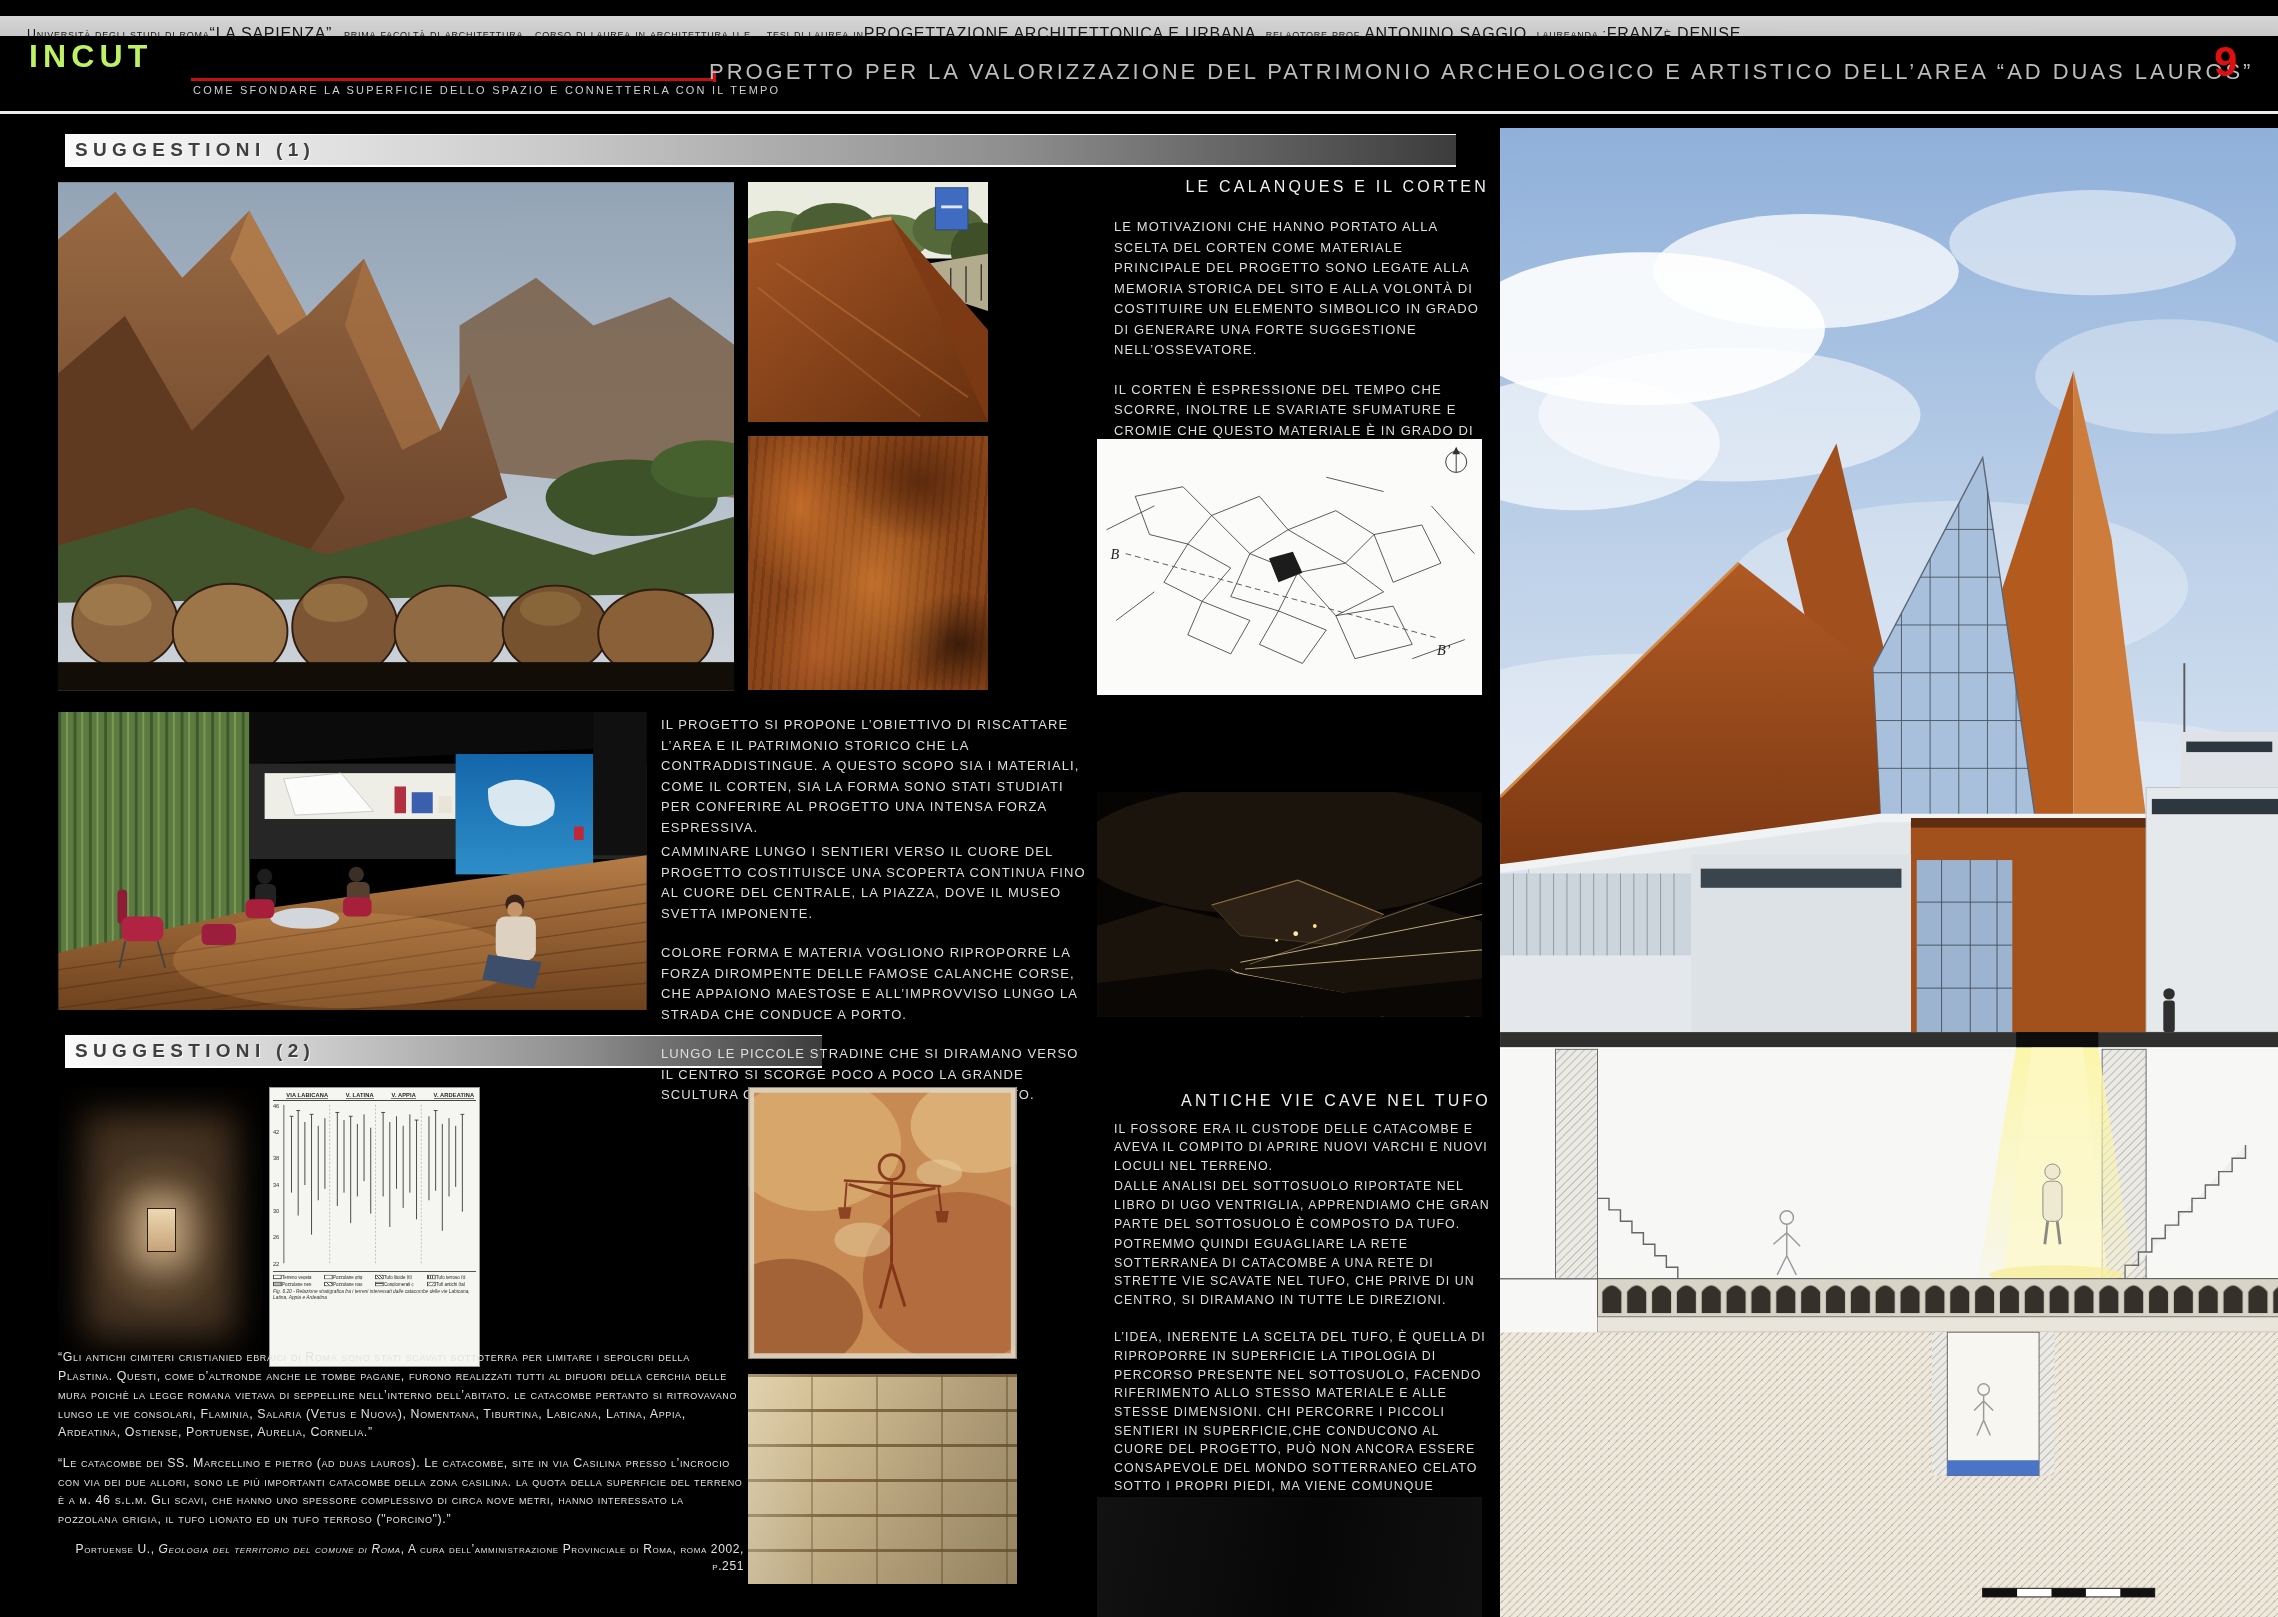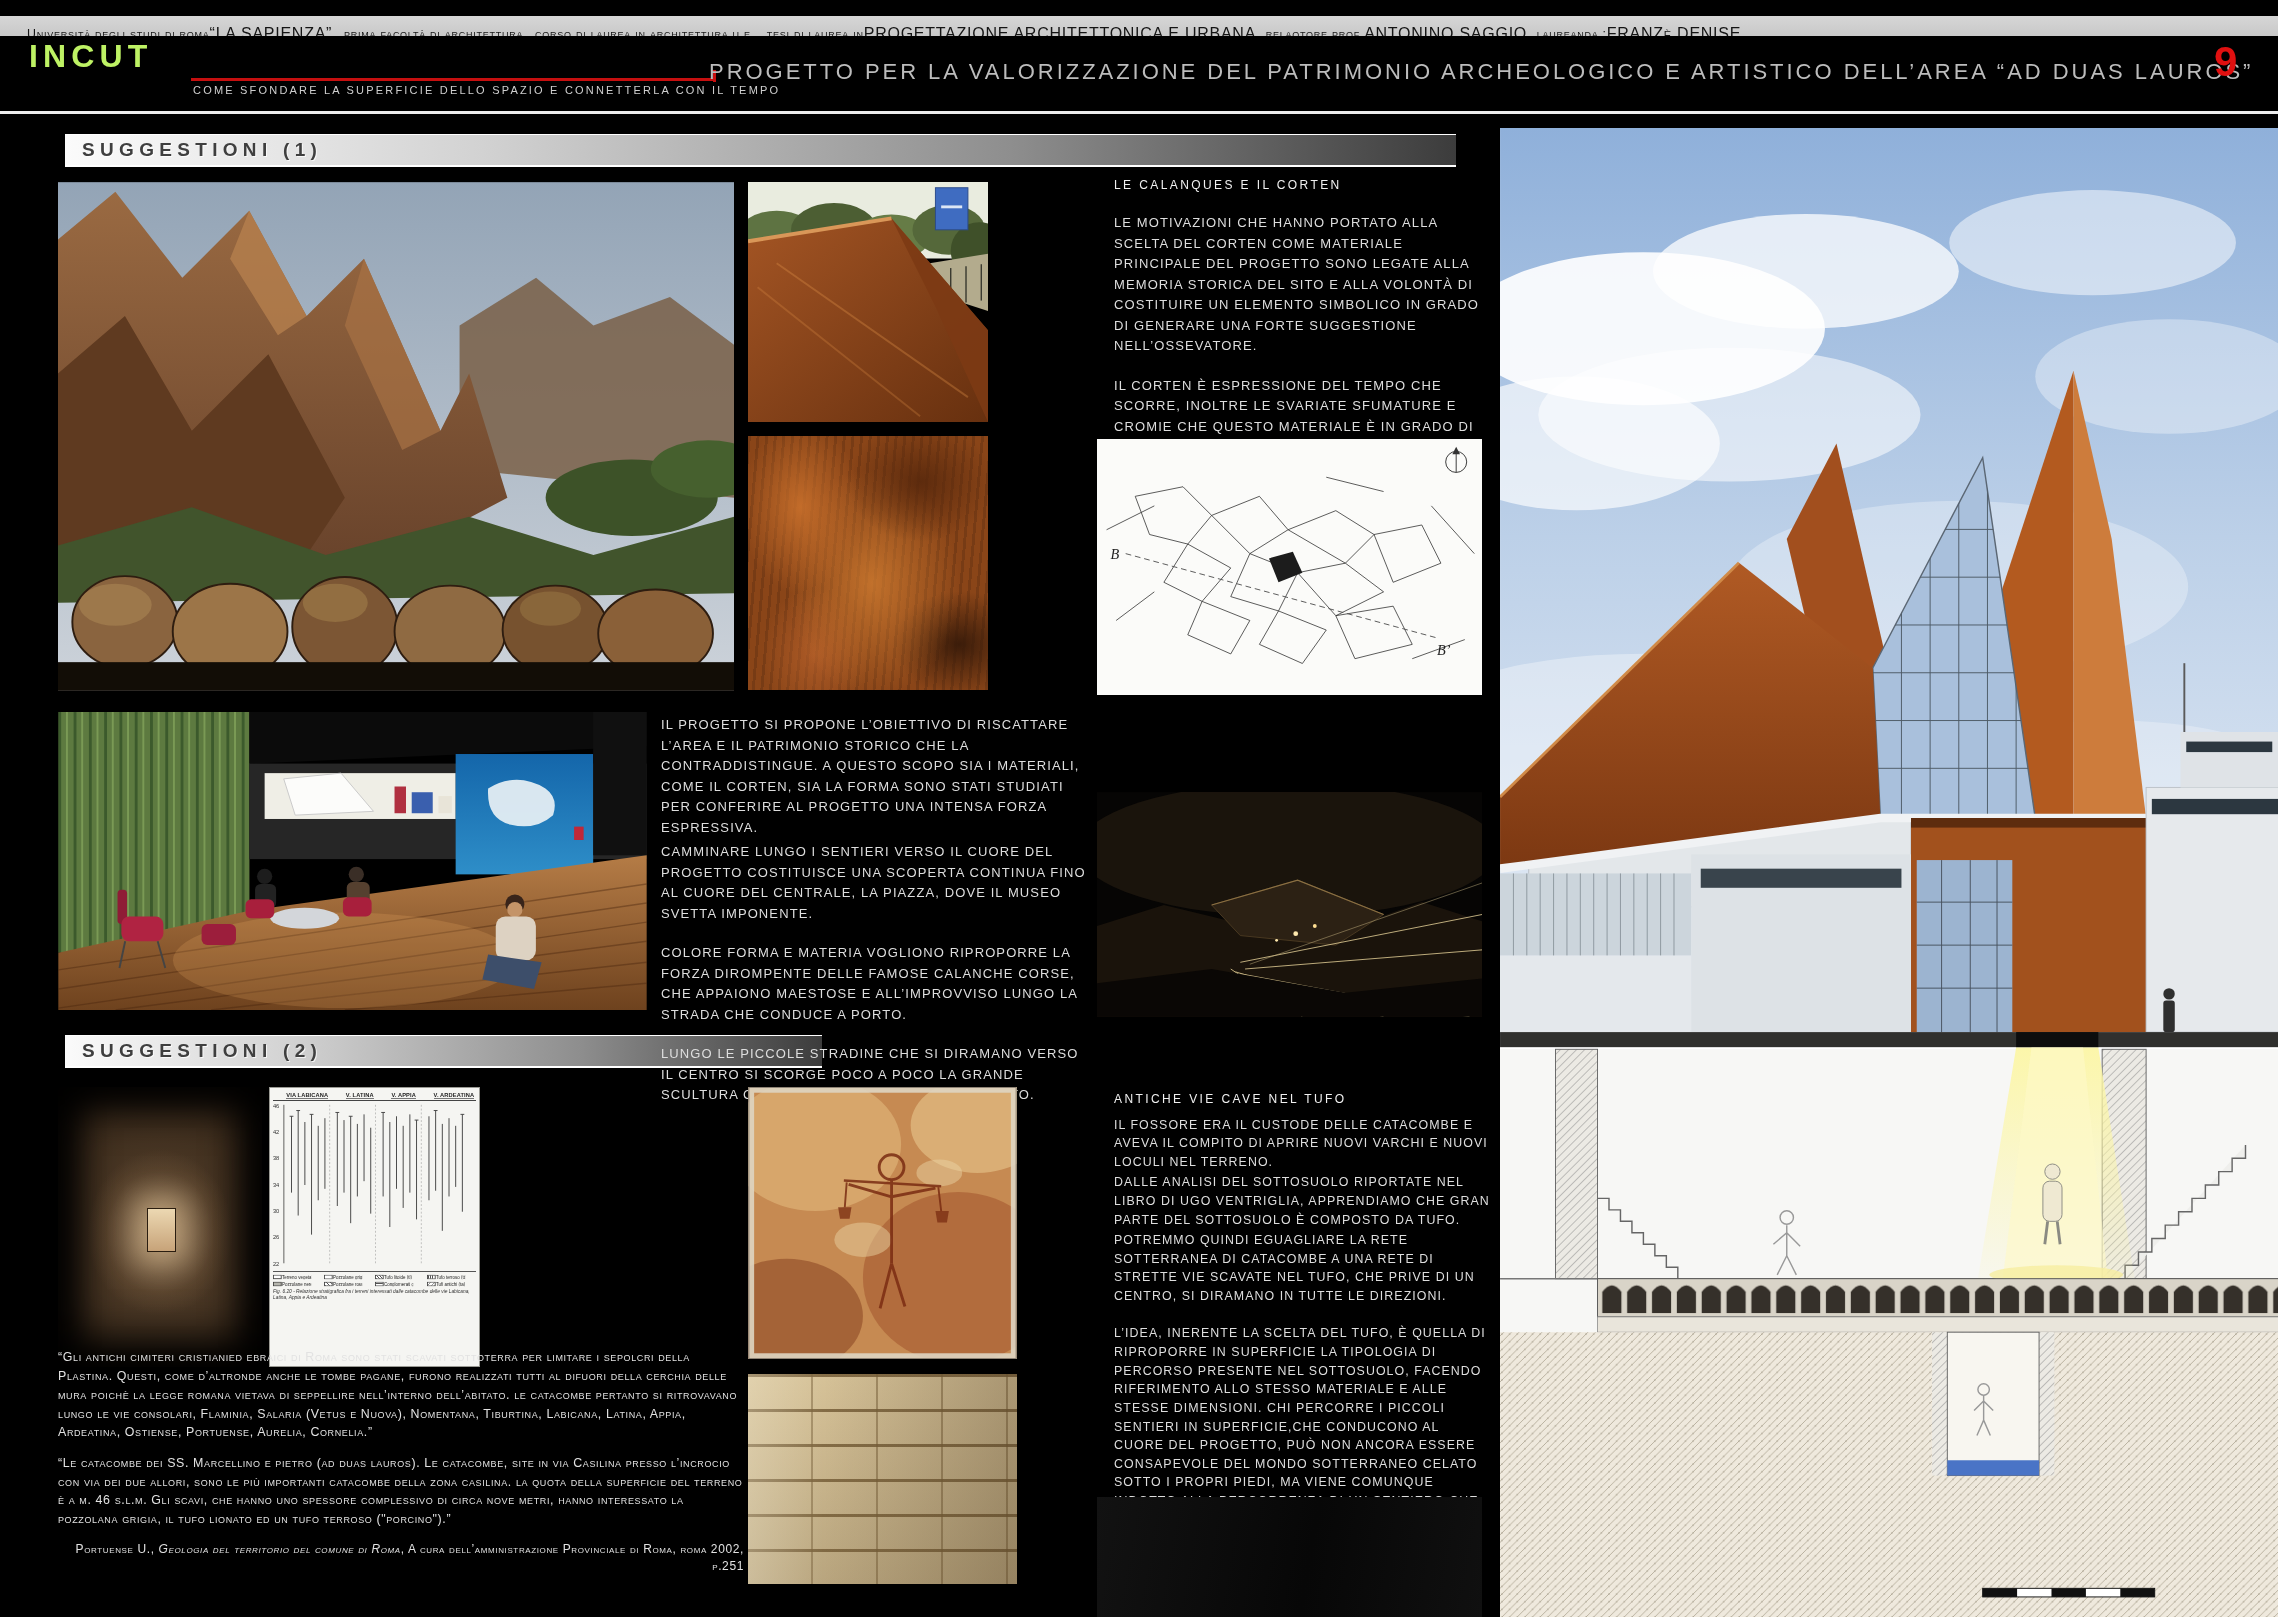--- a/index.html
+++ b/index.html
@@ -17,33 +17,33 @@
   #header{left:0;top:36px;width:2279px;height:75px;background:#000;}
   #logo{left:29px;top:1.9px;font-size:32px;font-weight:bold;color:#bef264;letter-spacing:.16em;}
   #redline{left:191px;top:42px;width:524px;height:2.9px;background:#c60f0f;}
   #redtick{left:713px;top:34px;width:2.9px;height:12.4px;background:#c60f0f;}
   #tagline{left:193px;top:48px;font-size:11px;letter-spacing:.2em;color:#cfcfcf;}
   #maintitle{left:709px;top:23px;font-size:22px;letter-spacing:.135em;color:#bcbcbc;white-space:nowrap;}
   #pagenum{left:2214px;top:1.9px;font-size:42px;color:#e01010;font-weight:bold;}
   #whiteline{left:0;top:111px;width:2279px;height:2.9px;background:#ededed;}
 
   
-  .secbar{height:32.5px;display:flex;align-items:center;padding-left:17px;box-sizing:border-box;
+  .secbar{height:32.5px;display:flex;align-items:center;padding-left:10px;box-sizing:border-box;
           background:linear-gradient(90deg,#fbfbfb 0%,#d2d2d2 30%,#8e8e8e 68%,#3c3c3c 100%);
           border-top:1.9px solid #fff;border-bottom:2.9px solid #fff;
           font-size:19px;font-weight:bold;color:#3f3f3f;letter-spacing:.28em;
           text-shadow:1px 1px 0 rgba(255,255,255,.75);}
   #secbar1{left:65px;top:134px;width:1391px;}
   #secbar2{left:65px;top:1035px;width:757px;}
 
   
   .tblock{color:#dedede;font-size:13px;line-height:1.58;letter-spacing:.085em;}
   .tblock p{margin:0 0 3.8px 0;}
   .tblock p.gap{margin-top:19px;}
-  .theading{font-size:12px;letter-spacing:.2em;color:#f0f0f0;text-align:left;margin:0 0 21px 0;font-weight:normal;}
+  .theading{font-size:16px;letter-spacing:.2em;color:#f0f0f0;text-align:right;margin:0 0 21px 0;font-weight:normal;}
   #calanq-text{left:1114px;top:178px;width:375px;}
   #project-text{left:661px;top:715px;width:426px;}
   #antiche-text{left:1114px;top:1092px;width:377px;}
   #antiche-text .tblock p{margin-bottom:1.9px;}
 
   
   #quotes{left:58px;top:1348px;width:686px;color:#e2e2e2;font-variant:small-caps;
           font-size:12.4px;line-height:1.52;letter-spacing:.05em;}
   #quotes p{margin:0 0 11.5px 0;}
   #citation{text-align:right;font-size:12px;margin-top:9.6px;line-height:1.45;}

